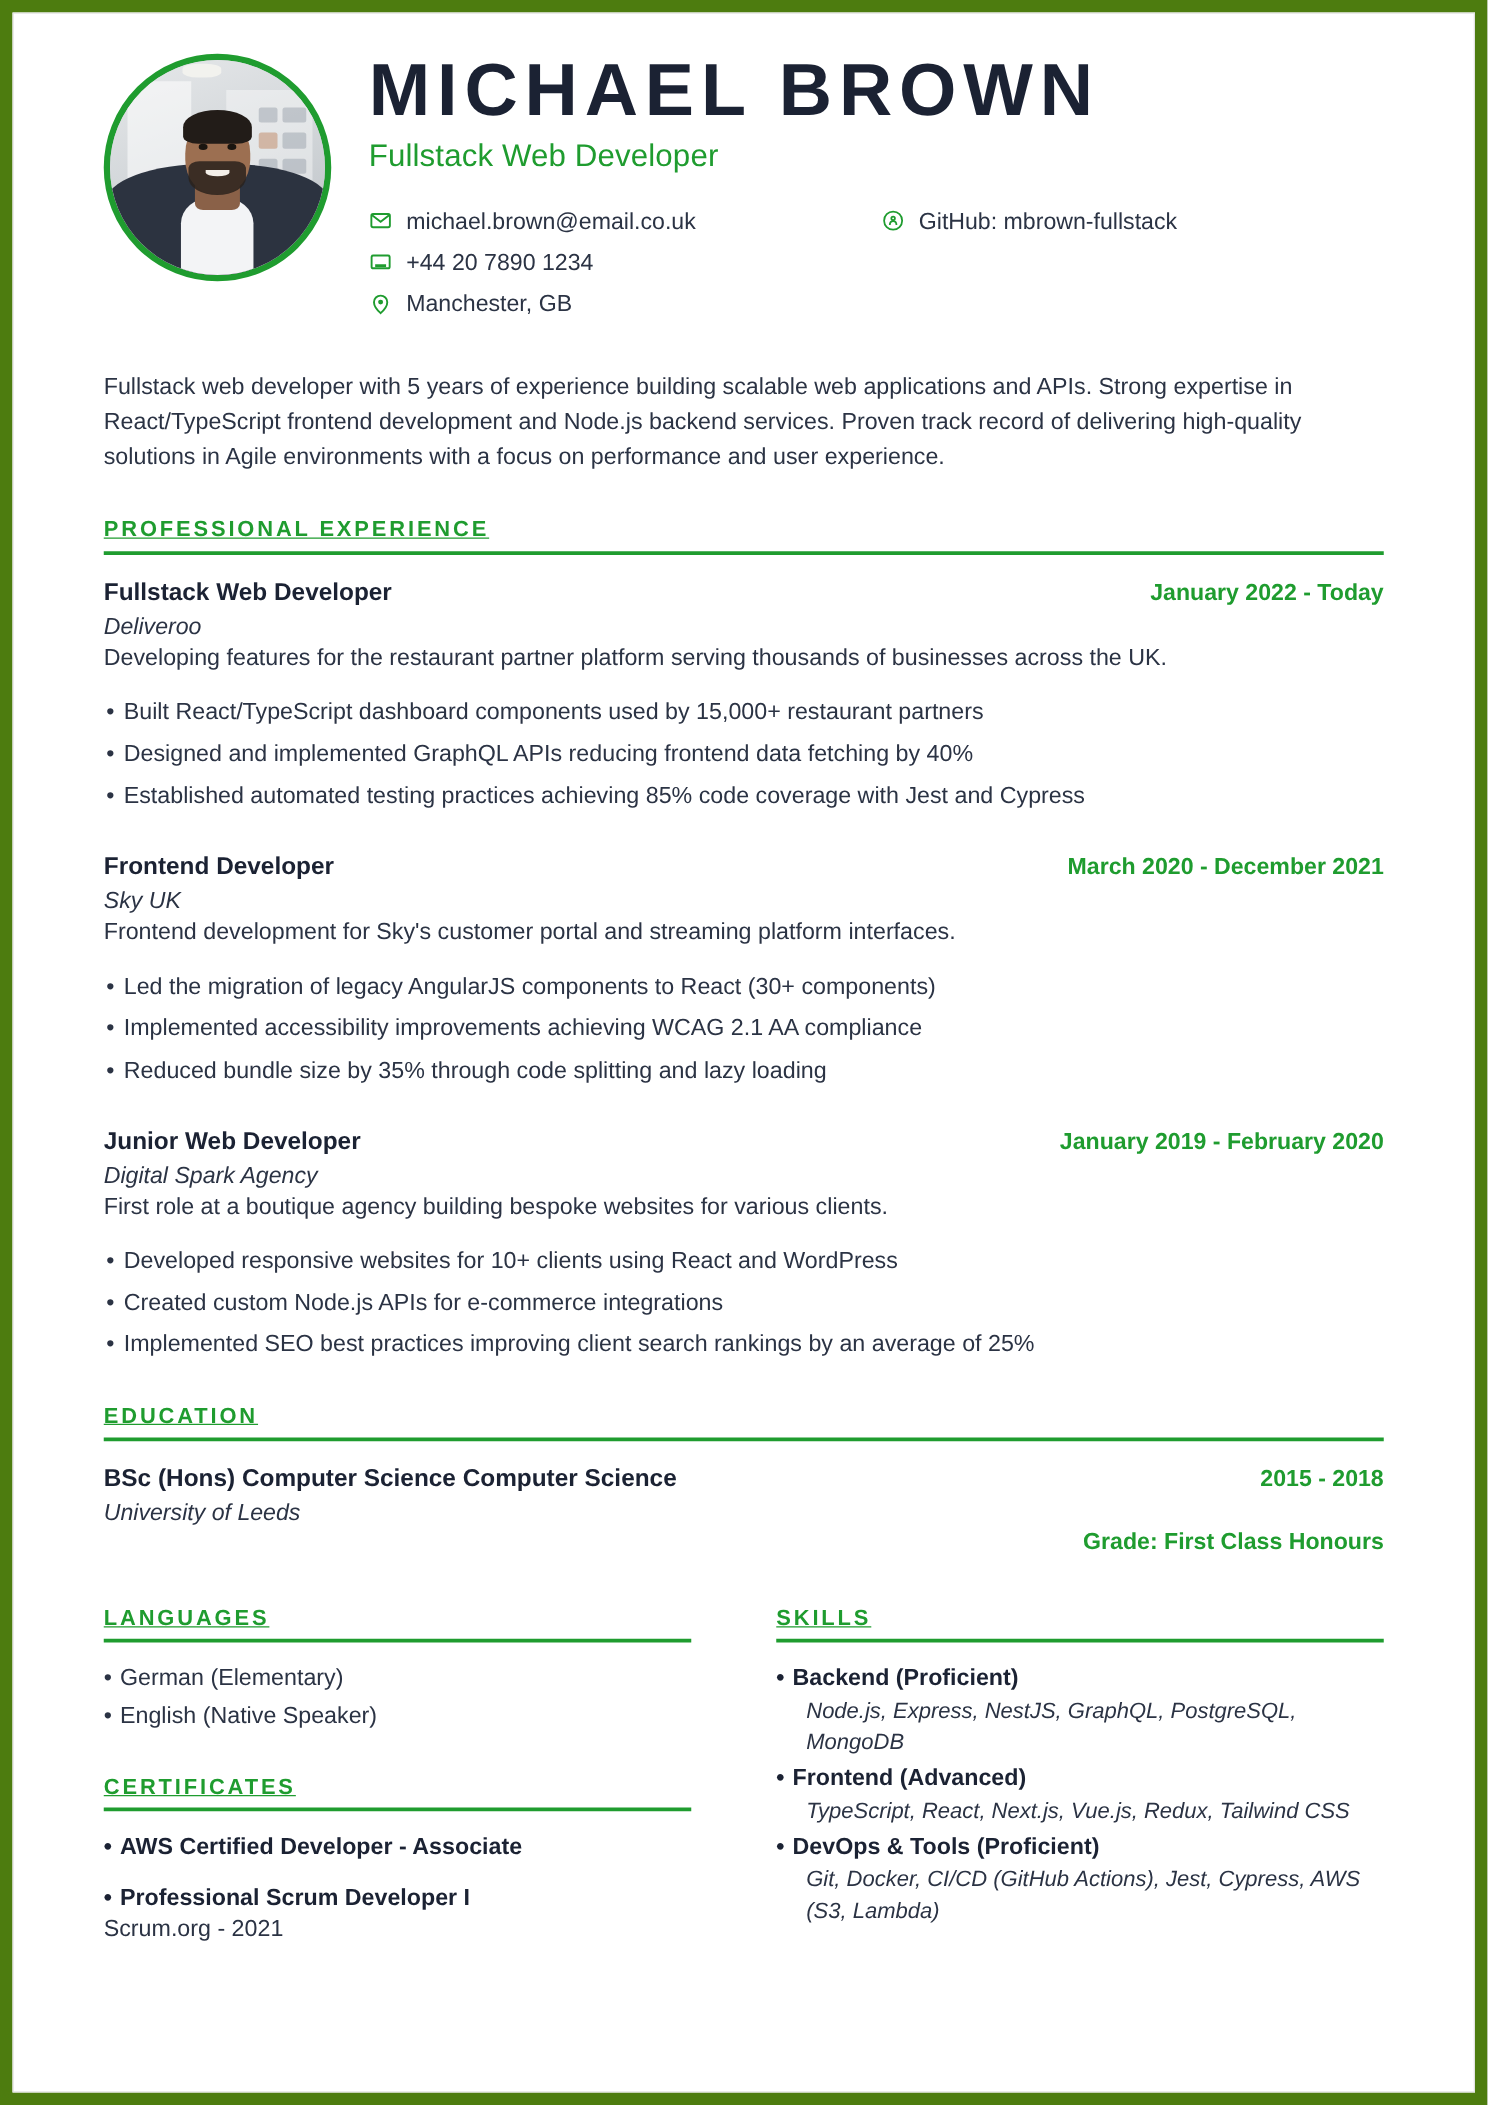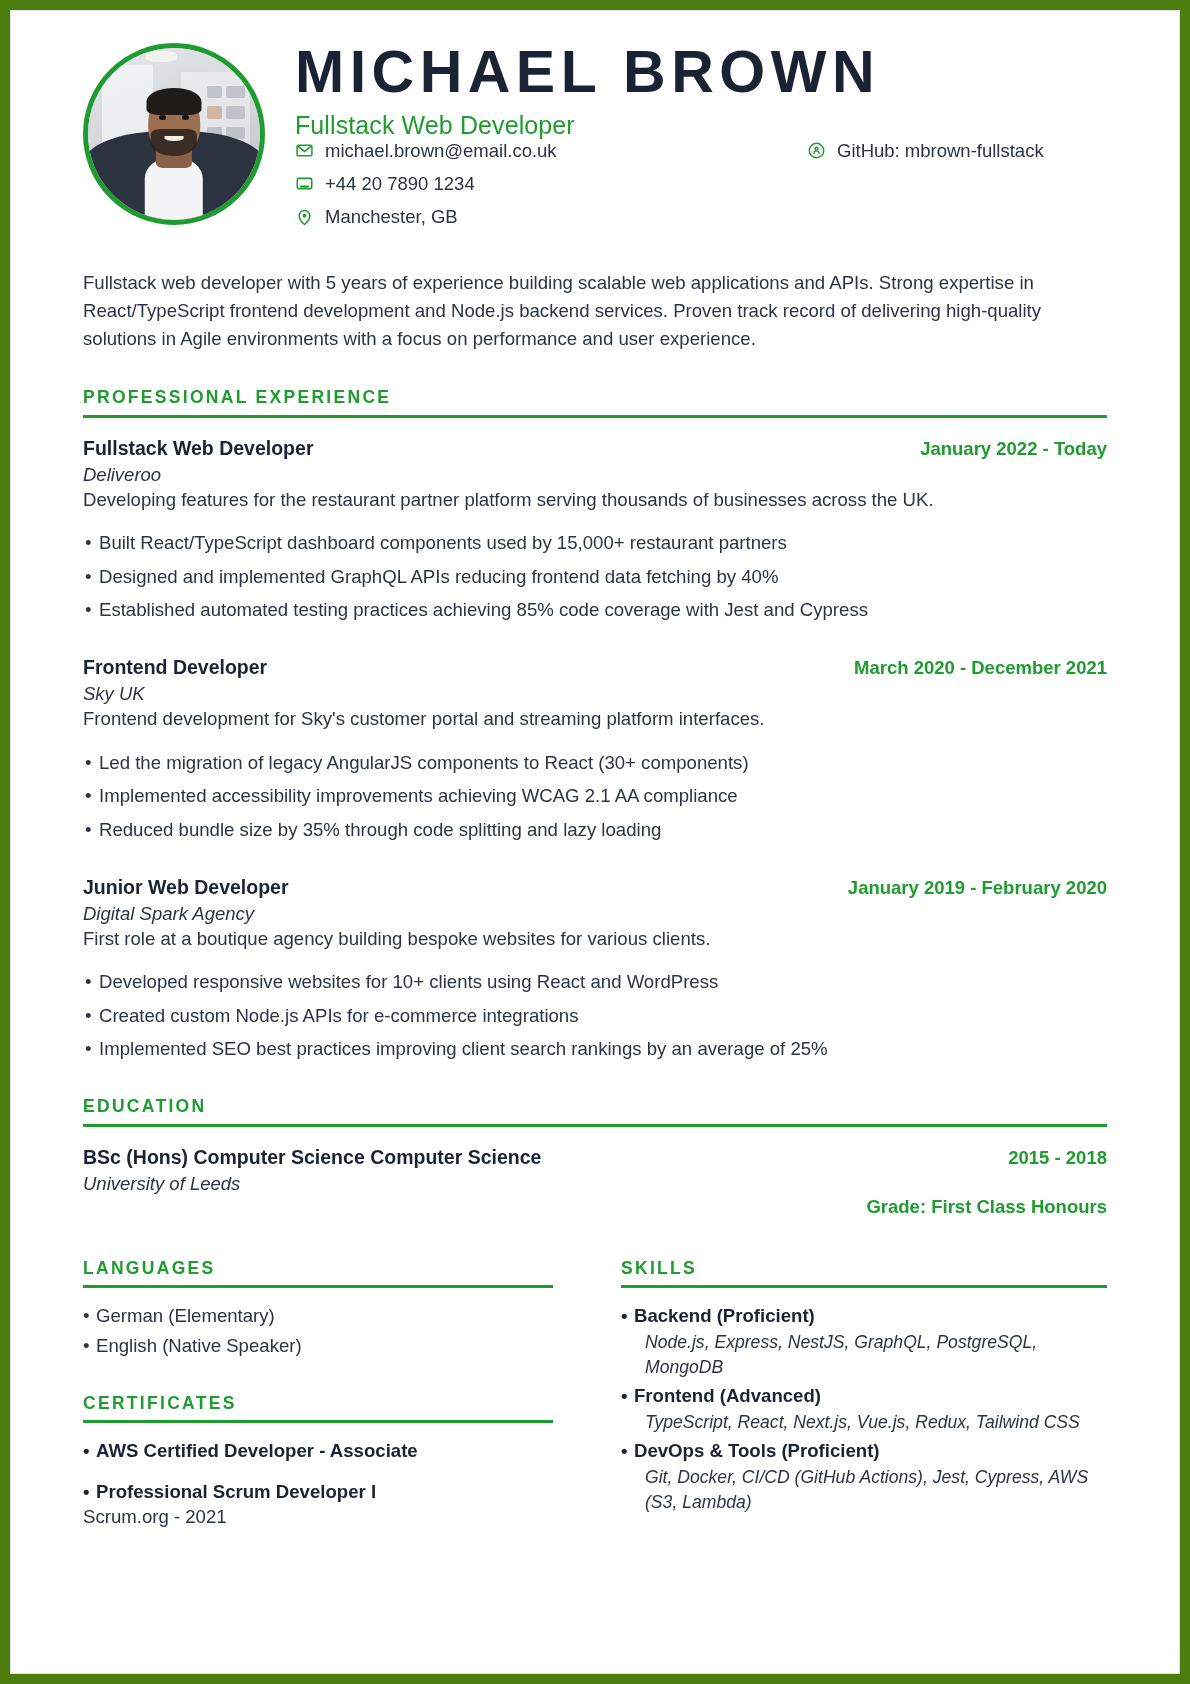--- a/index.html
+++ b/index.html
@@ -134,24 +134,24 @@
   }
 
   .job-title {
     margin-top: 7px;
     font-size: 25px;
     color: #1f9c2f;
     letter-spacing: 0.1px;
   }
 
   .contacts {
+    margin-top: 26px;
     display: flex;
     flex-wrap: wrap;
     row-gap: 9px;
-    justify-content: space-between;
   }
   .contact-col-left  { width: 410px; }
   .contact-col-right { width: 300px; }
 
   .contact-row {
     display: flex;
     align-items: center;
     gap: 11px;
     font-size: 18.5px;
     color: #2b3344;
@@ -176,20 +176,21 @@
   }
 
   
   .section { margin-top: 34px; }
   .section-title {
     font-size: 17.5px;
     font-weight: 700;
     letter-spacing: 2.3px;
     color: #1f9c2f;
     text-transform: uppercase;
+    text-decoration: underline;
   }
   .section-rule {
     margin-top: 7px;
     height: 3px;
     background: #1f9c2f;
     width: 100%;
   }
 
   .entry { margin-top: 19px; }
   .entry + .entry { margin-top: 33px; }

